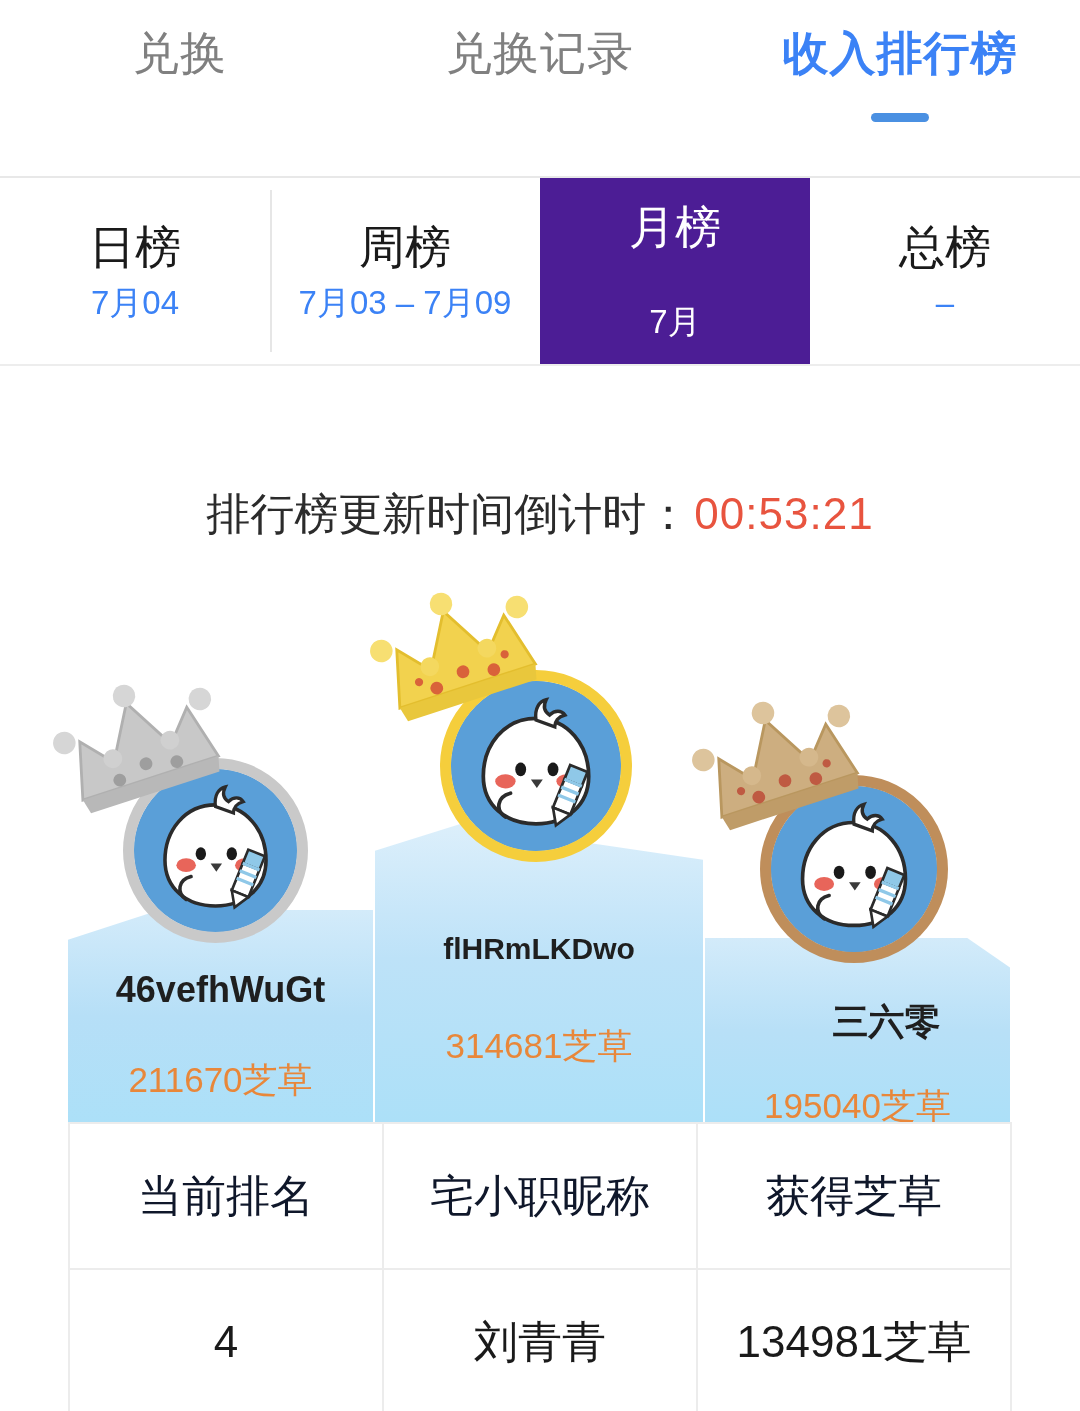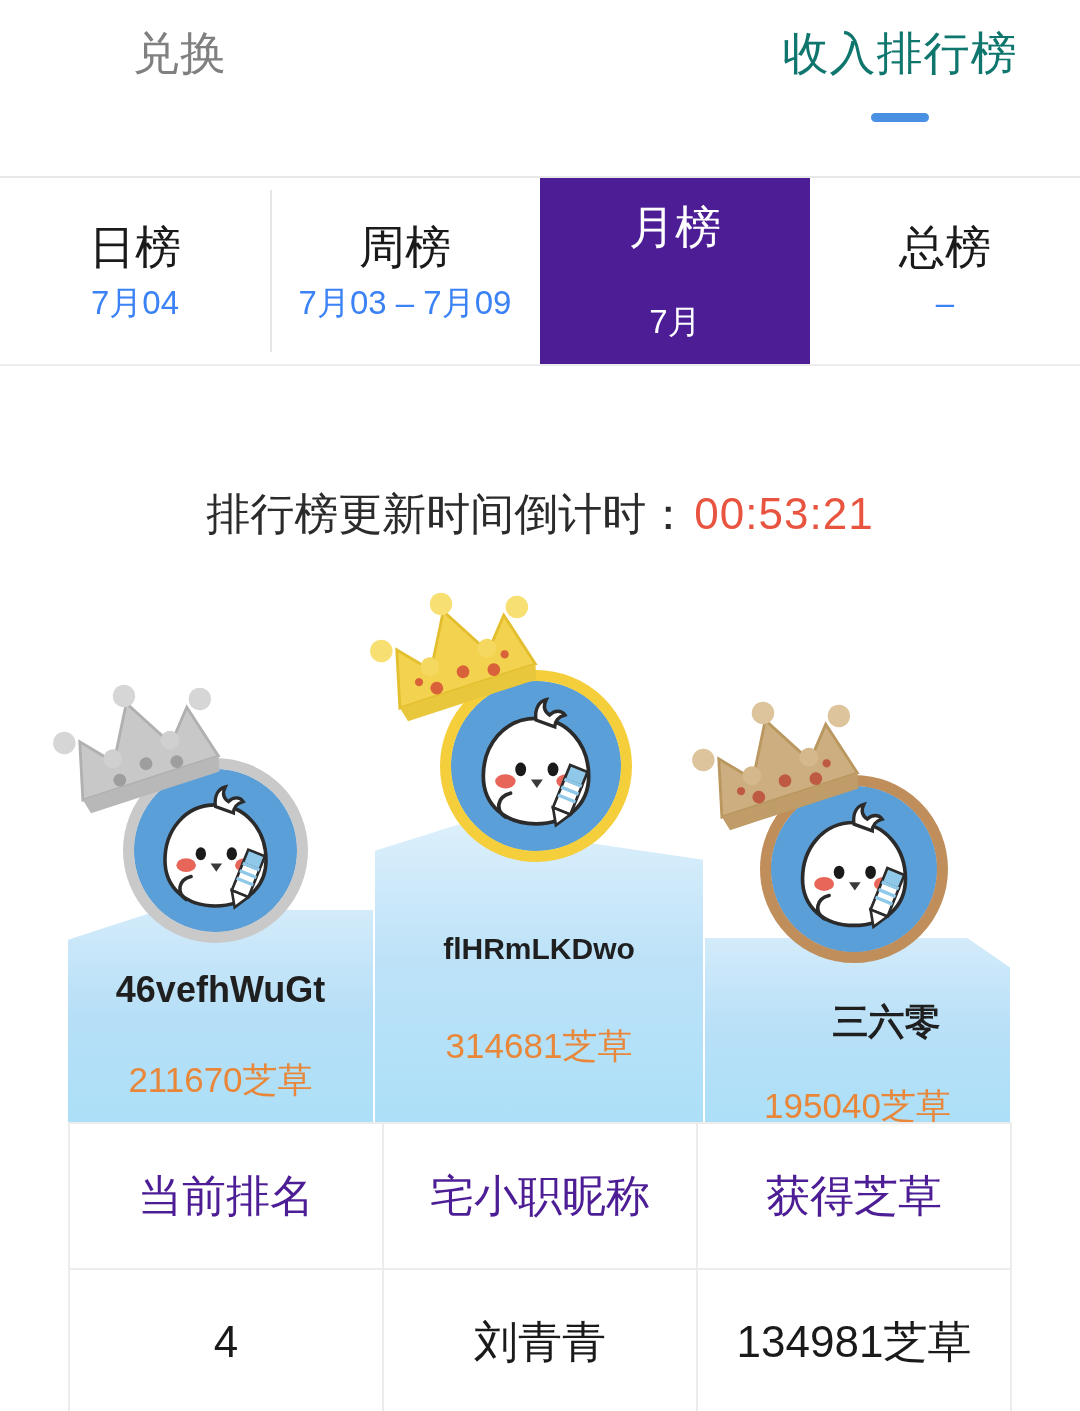--- a/index.html
+++ b/index.html
@@ -38,22 +38,22 @@
     box-sizing: border-box;
     cursor: pointer;
   }
   .top-tab-label {
     font-size: 46px;
     color: #808080;
     letter-spacing: 1px;
     line-height: 1;
   }
   .top-tab.active .top-tab-label {
-    color: #0f766e;
-    font-weight: normal;
+    color: #3b82f6;
+    font-weight: bold;
   }
   .top-tab .underline {
     position: absolute;
     bottom: 6px;
     left: 50%;
     transform: translateX(-50%);
     width: 58px;
     height: 9px;
     border-radius: 5px;
     background: transparent;
@@ -282,34 +282,35 @@
     background: #ffffff;
     padding: 0;
   }
   .rank-table th {
     border: 2px solid #ececec;
     height: 144px;
     text-align: center;
     vertical-align: middle;
     font-size: 44px;
     font-weight: normal;
-    color: #4c1d95;
+    color: #0f172a;
     background: #ffffff;
     padding: 0;
   }
 </style>
 </head>
 <body>
 
 <div class="top-tabs">
   <div class="top-tab">
     <span class="top-tab-label">兑换</span>
     <span class="underline"></span>
   </div>
   <div class="top-tab">
+    <span class="top-tab-label">兑换记录</span>
     <span class="underline"></span>
   </div>
   <div class="top-tab active">
     <span class="top-tab-label">收入排行榜</span>
     <span class="underline"></span>
   </div>
 </div>
 
 <div class="sub-tabs">
   <div class="sub-tab">

